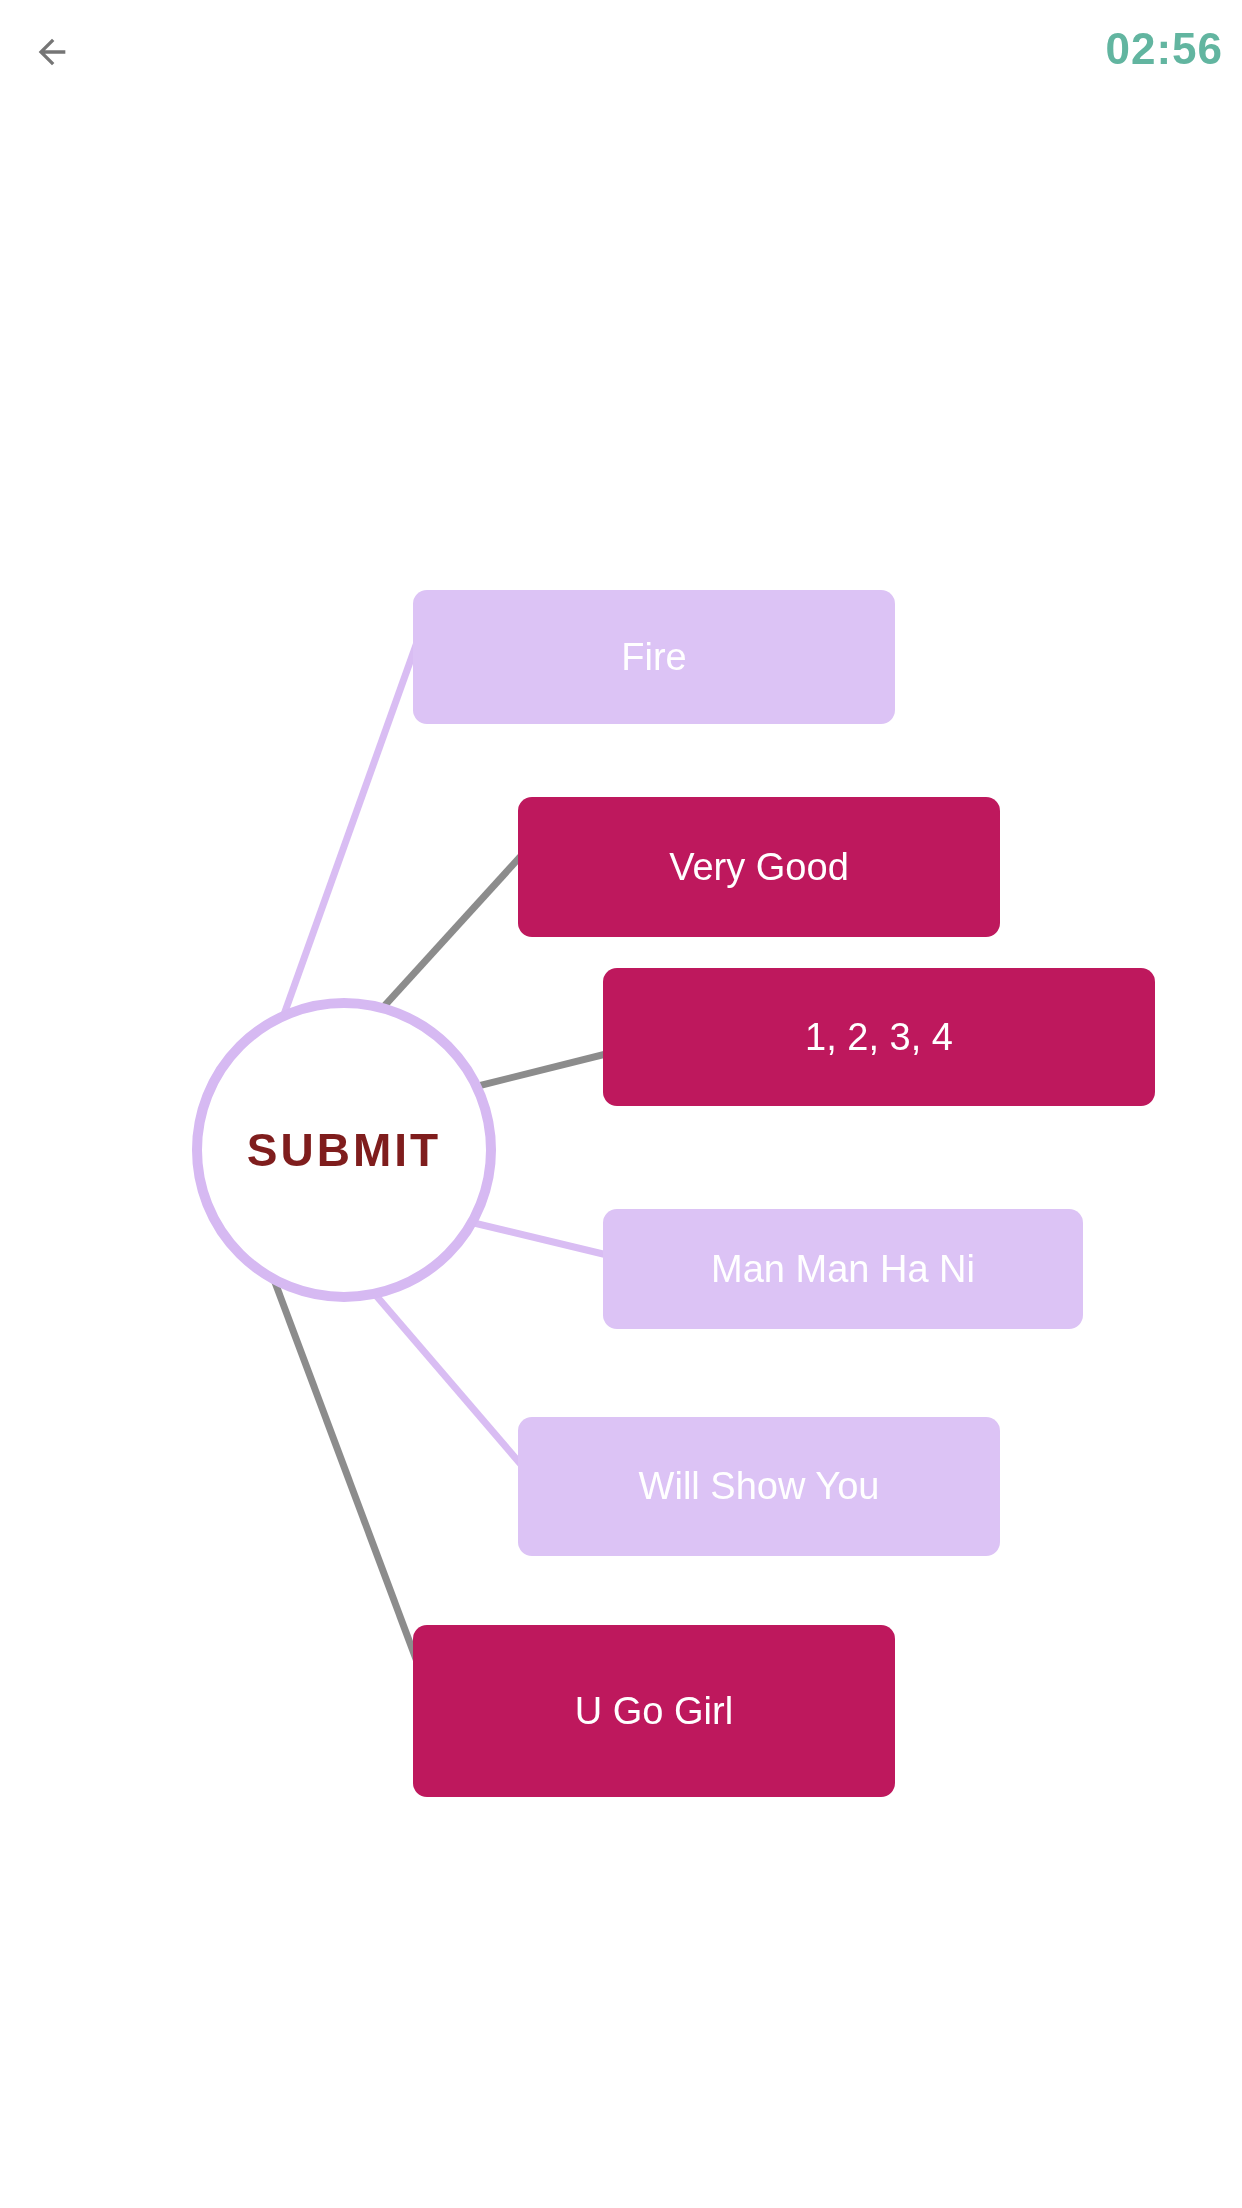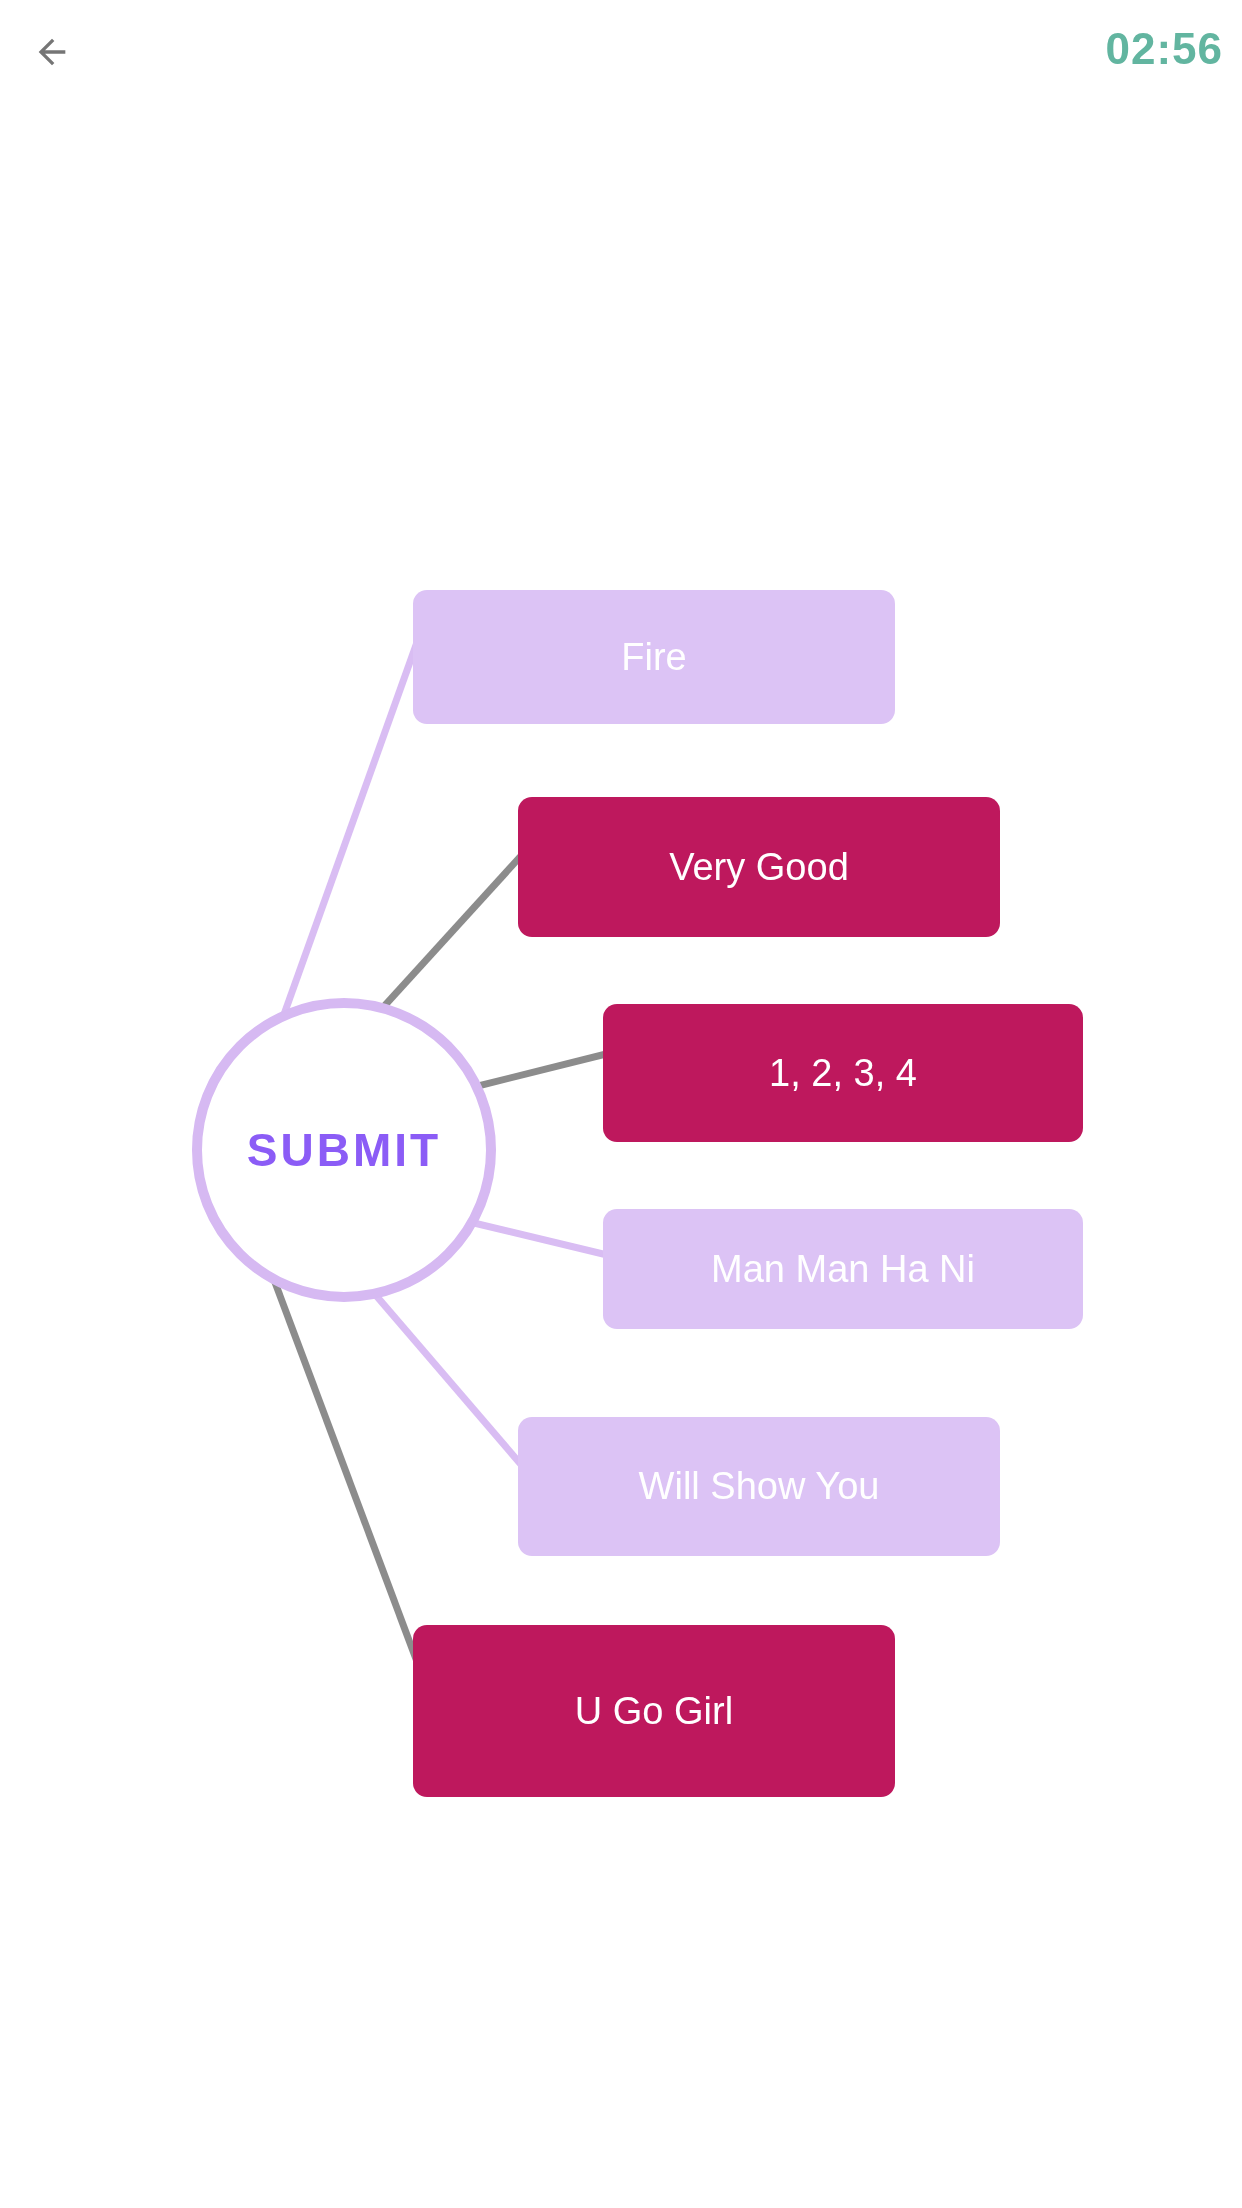--- a/index.html
+++ b/index.html
@@ -85,21 +85,21 @@
     background: #ffffff;
     border: 10px solid #D6B9F2;
     border-radius: 50%;
     z-index: 2;
     display: flex;
     align-items: center;
     justify-content: center;
     cursor: pointer;
   }
   .center-circle span {
-    color: #8b5cf6;
+    color: #7f1d1d;
     font-size: 46px;
     font-weight: bold;
     letter-spacing: 3px;
   }
 </style>
 </head>
 <body>
 
 <div class="screen">
 
@@ -121,21 +121,21 @@
   </svg>
 
   <div class="option purple" style="left:413px; top:568px; width:482px; height:134px;">
     <span>Fire</span>
   </div>
 
   <div class="option gray" style="left:518px; top:775px; width:482px; height:140px;">
     <span>Very Good</span>
   </div>
 
-  <div class="option gray" style="left:603px; top:982px; width:480px; height:138px;">
+  <div class="option gray" style="left:603px; top:946px; width:552px; height:138px;">
     <span>1, 2, 3, 4</span>
   </div>
 
   <div class="option purple" style="left:603px; top:1187px; width:480px; height:120px;">
     <span>Man Man Ha Ni</span>
   </div>
 
   <div class="option purple" style="left:518px; top:1395px; width:482px; height:139px;justify-content:center;">
     <span>Will Show You</span>
   </div>

